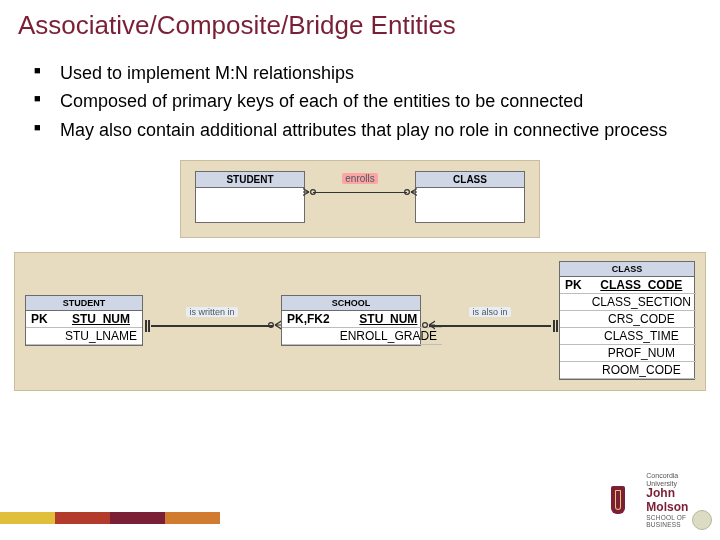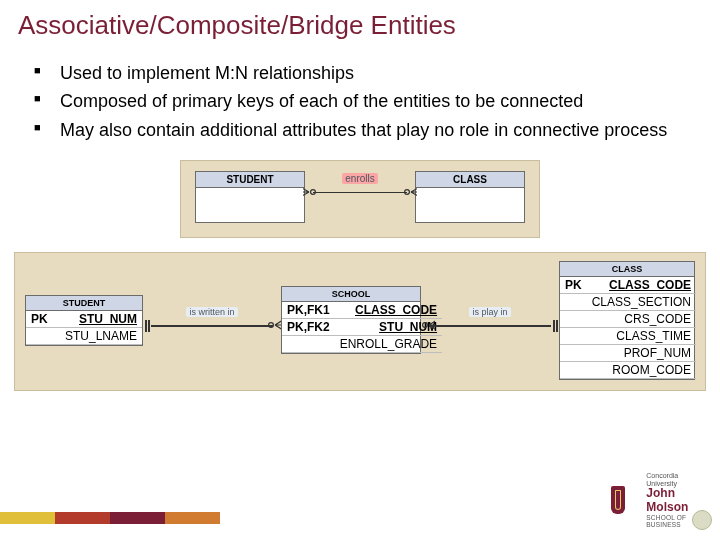--- a/index.html
+++ b/index.html
@@ -58,21 +58,21 @@
     padding: 8px 10px 10px;
     display: flex;
     align-items: center;
     justify-content: space-between;
   }
   .bd-entity { border: 1px solid #6b6b6b; font-size: 9px; background: #fff; }
   .bd-entity .hdr { background: #cfd6e6; padding: 2px 4px; border-bottom: 1px solid #6b6b6b; font-weight: bold; text-align: center; }
   .bd-entity table { border-collapse: collapse; width: 100%; }
   .bd-entity td { padding: 1px 5px; border-bottom: 1px solid #bdbdbd; font-size: 12px; white-space: nowrap; }
   .bd-entity td.key { font-weight: bold; width: 34px; }
-  .bd-entity td.attr { text-align: right; }
+  .bd-entity td.attr { text-align: center; }
   .bd-entity td.ul { text-decoration: underline; font-weight: bold; }
   .bd-entity .sep td { border-top: 1.5px solid #6b6b6b; }
 
   .bd-student { width: 118px; }
   .bd-enroll  { width: 140px; }
   .bd-class   { width: 136px; }
 
   .bd-conn { display: flex; flex-direction: column; align-items: center; flex: 1; padding: 0 2px; text-align: right; }
   .bd-conn .lbl { font-size: 9px; color: #4d565f; background: #e8edf3; padding: 0 3px; border-radius: 2px; margin-bottom: 2px; white-space: nowrap; }
   .bd-conn .line { position: relative; width: 100%; height: 14px; }
@@ -178,38 +178,34 @@
             <path d="M-2 2 L6 7 M-2 12 L6 7 M-2 7 L6 7" stroke="#333" stroke-width="1.2"></path>
           </svg>
       </span>
     </div>
   </div>
 
   <div class="bd-entity bd-enroll">
     <div class="hdr">SCHOOL</div>
     <table>
       <tbody>
-          <tr>
-            <td class="key">PK,FK1</td>
-            <td class="attr ul">CLASS_CODE</td>
-          </tr>
       <tr>
             <td class="key">PK,FK2</td>
             <td class="attr ul">STU_NUM</td>
           </tr>
       <tr class="sep">
             <td class="key"></td>
             <td class="attr">ENROLL_GRADE</td>
           </tr>
     </tbody>
       </table>
   </div>
 
   <div class="bd-conn">
-    <div class="lbl">is play in</div>
+    <div class="lbl">is also in</div>
     <div class="line">
       <span class="crow2 left">
         <svg viewBox="0 0 14 14">
             <circle cx="4" cy="7" r="2.4" fill="none" stroke="#333" stroke-width="1.2"></circle>
             <path d="M16 2 L8 7 M16 12 L8 7 M16 7 L8 7" stroke="#333" stroke-width="1.2"></path>
           </svg>
       </span>
       <div class="bar"></div>
       <span class="tickbars right"></span>
     </div>

